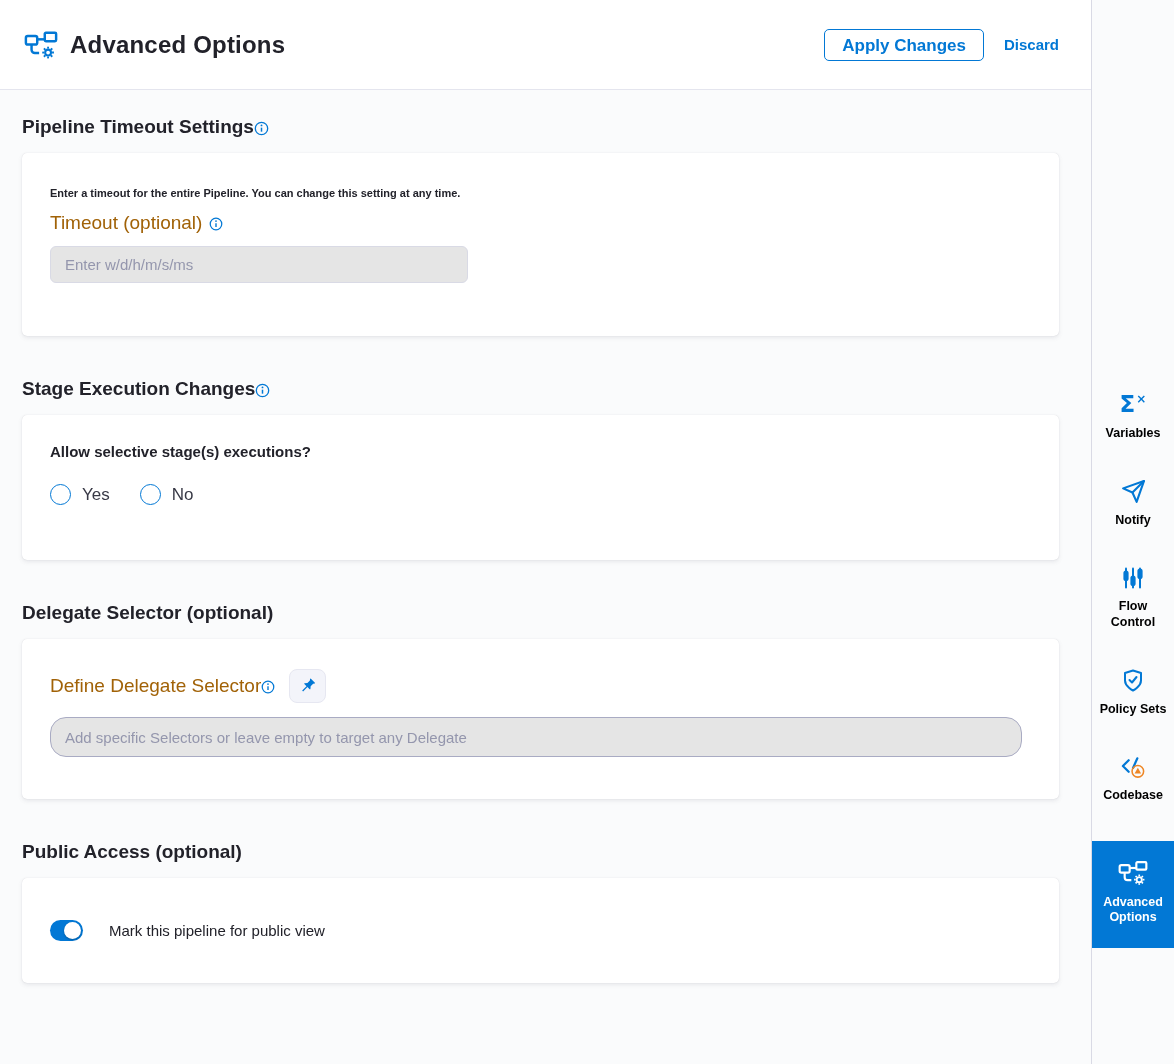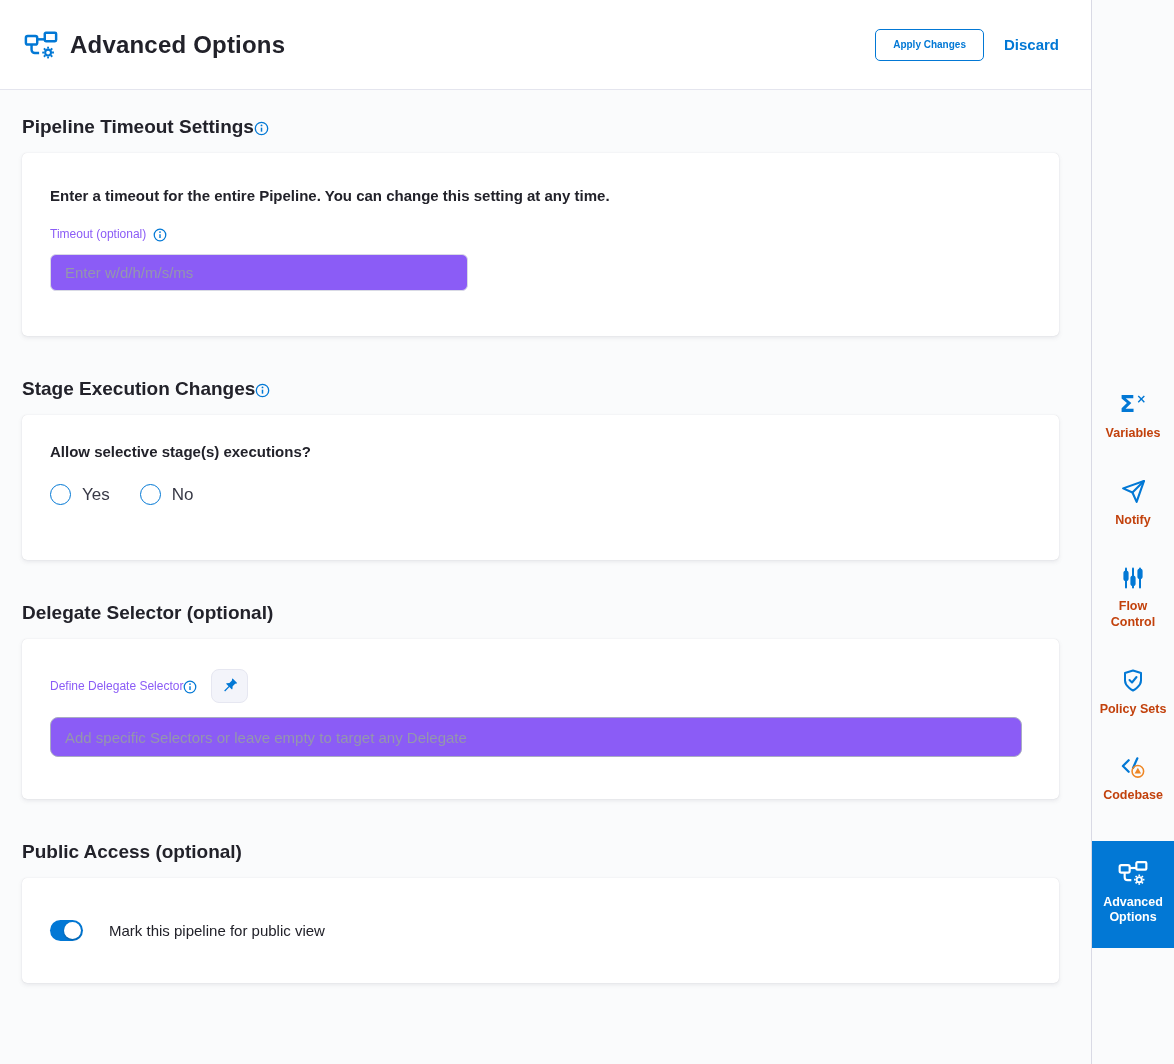--- a/index.html
+++ b/index.html
@@ -32,21 +32,21 @@
   }
   .header-left { display: flex; align-items: center; gap: 12px; }
   .header-left .title-icon { color: #0278d5; display: inline-flex; }
   h1 { font-size: 24px; font-weight: 700; letter-spacing: .2px; color: #22222a; }
   .header-actions { display: flex; align-items: center; gap: 18px; }
   .btn-outline {
     background: #ffffff;
     color: #0278d5;
     border: 1.5px solid #0278d5;
     border-radius: 5px;
-    font-size: 10px;
+    font-size: 17px;
     font-weight: 700;
     font-family: inherit;
     padding: 6px 17px;
     height: 32px;
     cursor: pointer;
   }
   .btn-link {
     background: none;
     border: none;
     color: #0278d5;
@@ -68,33 +68,33 @@
     margin-bottom: 15px;
   }
   .info-icon { color: #0278d5; display: inline-flex; margin-top: 2px; cursor: pointer; }
   .card {
     background: #ffffff;
     border-radius: 5px;
     box-shadow: 0 0 1px rgba(40,41,61,.18), 0 2px 4px rgba(96,97,112,.12);
     padding: 34px 28px;
     margin-bottom: 42px;
   }
-  .card-desc { font-size: 15px; font-weight: 700; color: #22222a; margin-bottom: 22px; }
+  .card-desc { font-size: 11px; font-weight: 700; color: #22222a; margin-bottom: 13px; }
   .field-label-row { display: flex; align-items: center; gap: 7px; margin-bottom: 12px; }
-  .field-label { font-size: 12px; color: #8b5cf6; text-align: center; }
+  .field-label { font-size: 19px; color: #a16207; text-align: center; }
   .text-input {
     font-family: inherit;
     font-size: 15px;
     color: #22222a;
     border: 1px solid #d9dae5;
     border-radius: 6px;
     height: 37px;
     padding: 0 14px;
     width: 418px;
-    background: #8b5cf6;
+    background: #e5e5e5;
     outline: none;
   }
   .text-input::placeholder { color: #9496ad; }
   .card.timeout-card { height: 183px; }
 
   .card.stage-card { height: 145px; padding-top: 28px; }
   .question { font-size: 15px; font-weight: 700; color: #22222a; margin-bottom: 24px; }
   .radio-row { display: flex; align-items: center; gap: 30px; }
   .radio-opt { display: flex; align-items: center; gap: 11px; cursor: pointer; }
   .radio-circle {
@@ -117,21 +117,21 @@
     display: inline-flex;
     align-items: center;
     justify-content: center;
     color: #0278d5;
     cursor: pointer;
   }
   .delegate-input {
     width: 972px;
     height: 40px;
     border: 1px solid #a9abc3;
-    border-radius: 8px;
+    border-radius: 16px;
   }
 
   .card.public-card { height: 105px; display: flex; align-items: center; }
   .toggle-row { display: flex; align-items: center; gap: 26px; text-align: right; }
   .toggle {
     width: 33px; height: 21px;
     background: #0278d5;
     border-radius: 11px;
     position: relative;
     cursor: pointer;
@@ -165,21 +165,21 @@
     align-items: center;
     gap: 9px;
     margin-bottom: 37px;
     cursor: pointer;
     text-align: center;
   }
   .side-icon { color: #0278d5; display: inline-flex; height: 25px; align-items: center; }
   .side-label {
     font-size: 12.5px;
     font-weight: 700;
-    color: #c2410c;
+    color: #000000;
     line-height: 1.25;
     max-width: 72px;
   }
   .side-item.selected {
     background: #0278d5;
     padding: 20px 0 22px;
     margin-bottom: 0;
   }
   .side-item.selected .side-icon { color: #ffffff; }
   .side-item.selected .side-label { color: #ffffff; }

